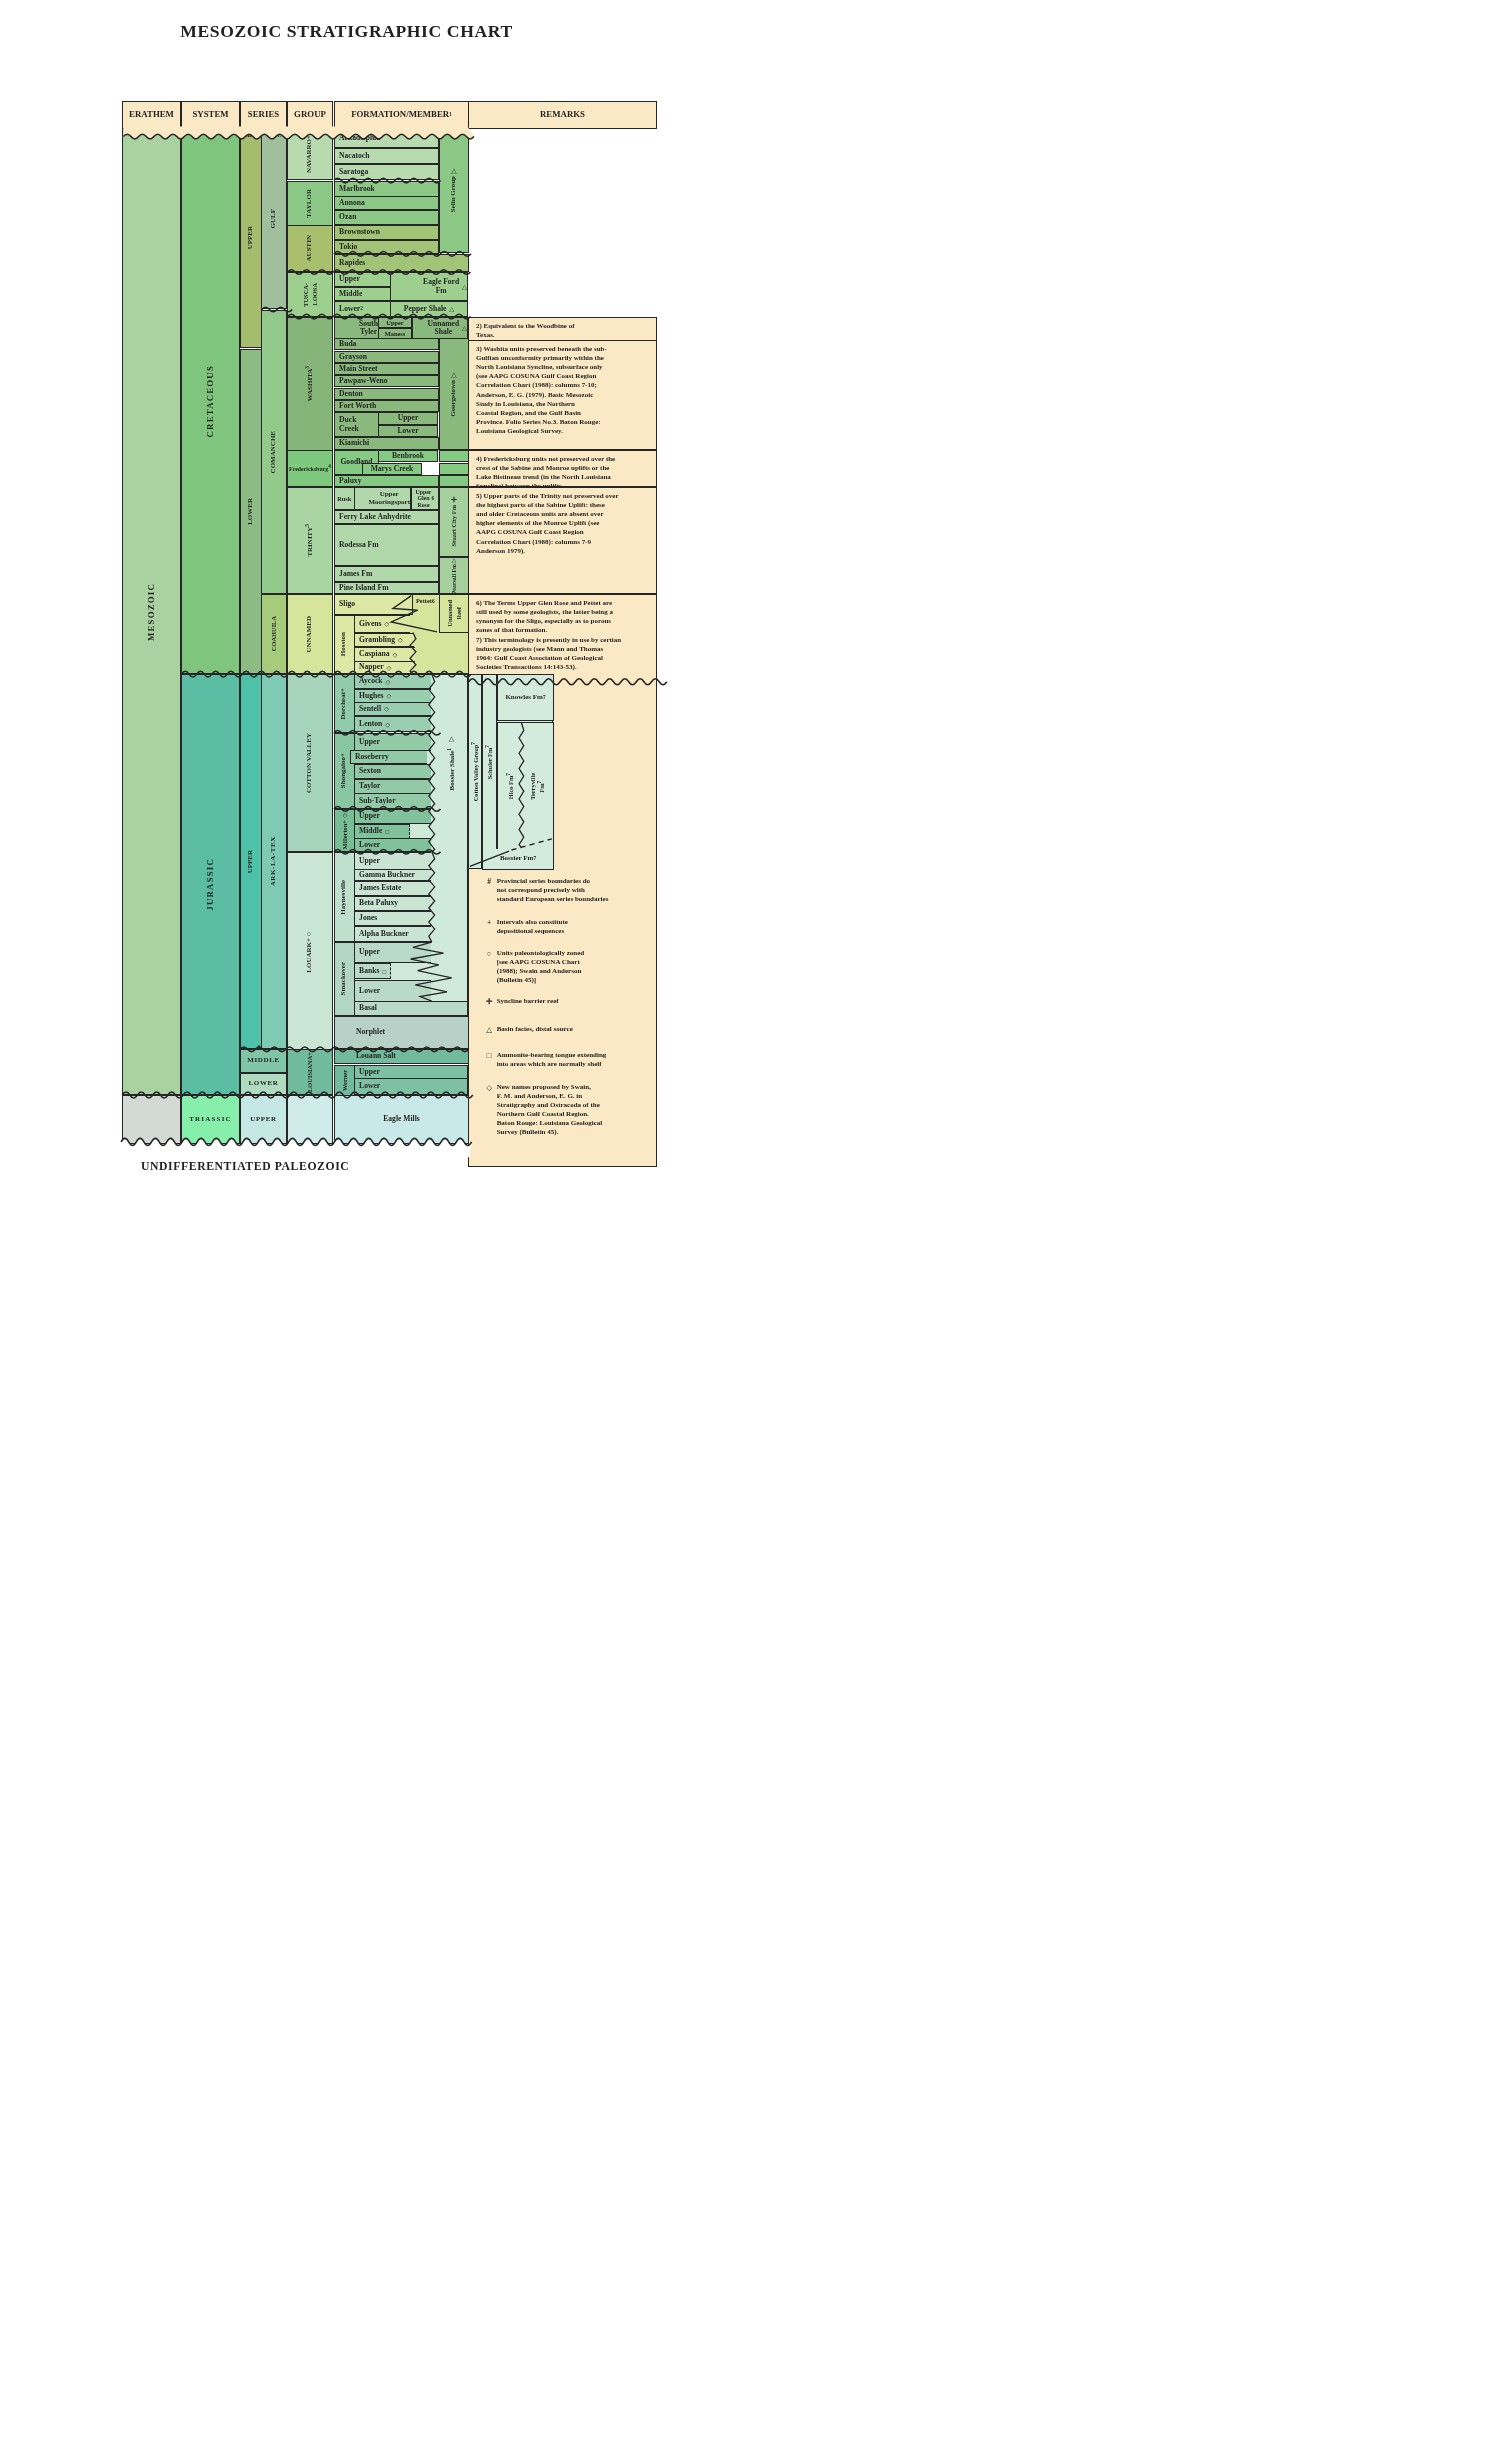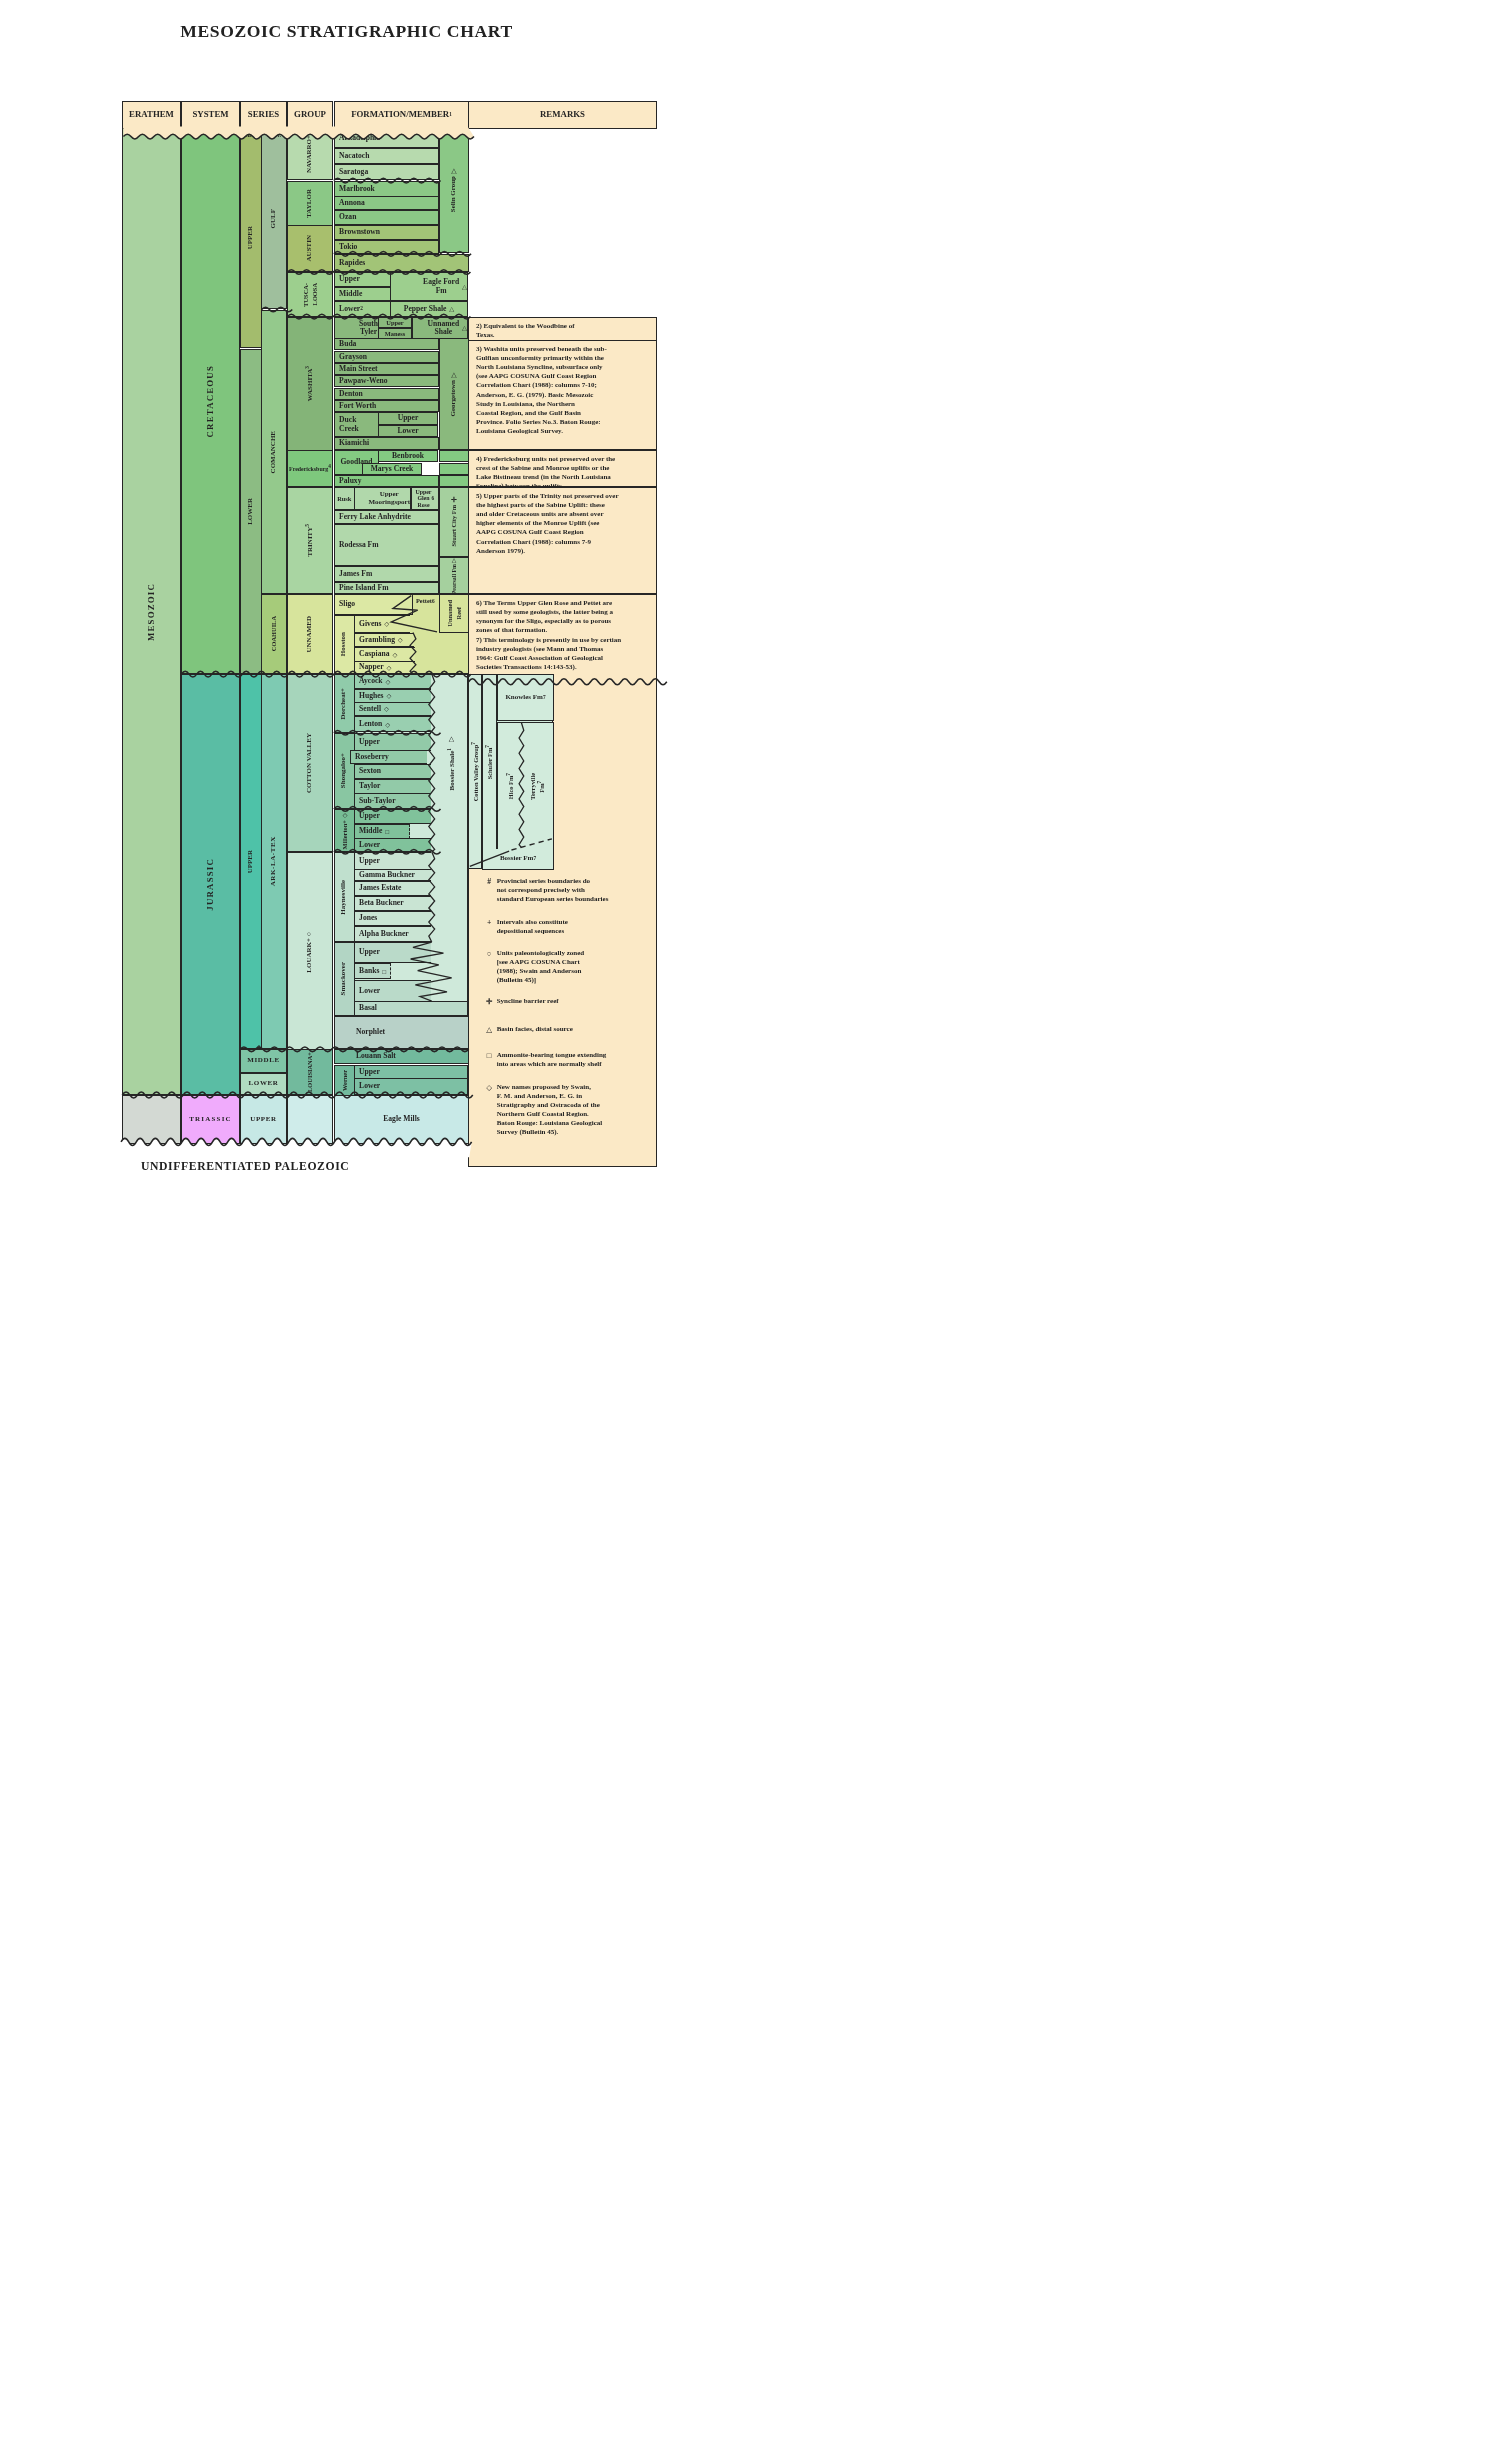--- a/index.html
+++ b/index.html
@@ -15,21 +15,21 @@
   .frow{flex-direction:row;gap:1.2px;}
   .nbr{border-right:none;}
   .dbr{border-right:1.2px dashed #262626;}
   .nbb{border-bottom:none;}
   .nbt{border-top:none;}
   .nob{border:none;}
   .f15{font-size:8.8px;} .f12{font-size:7px;} .f11{font-size:6.4px;} .f10{font-size:5.9px;}
   .ls2{letter-spacing:1.2px;} .ls1{letter-spacing:0.6px;}
   sup{font-size:5.3px;font-weight:bold;}
   .cream{background:#fbe9c6}.mes{background:#a9d2a0}.gray{background:#d3d9d3}
-  .cret{background:#7fc57d}.jur{background:#5abda4}.tri{background:#f0abfc}
+  .cret{background:#7fc57d}.jur{background:#5abda4}.tri{background:#86efac}
   .eUK{background:#a3bc6d}.eLK{background:#8cbc83}.gulf{background:#9fbf9d}
   .com{background:#94c98c}.coa{background:#a6cb7a}
   .eUJ{background:#4ec2a8}.alt{background:#7ecab2}.mJ{background:#7fc5a6}
   .lJ{background:#b0dbc1}.uTr{background:#c6e8e5}
   .nav{background:#b7daae}.sel{background:#8bc886}.aus{background:#a8bf6d}.ausF{background:#a2c477}
   .tus{background:#9dcf8e}.was{background:#84b478}.wasF{background:#8ab97d}
   .fre{background:#7ec87d}.freF{background:#84ca82}
   .trn{background:#a9d5a2}.trnF{background:#b1d8ab}.stu{background:#a5d09e}
   .hos{background:#d7e49c}.hosF{background:#dce8a4}
   .cv{background:#a6d5bb}.dorC{background:#90cbaa}.dorF{background:#99cfb0}
@@ -302,21 +302,21 @@
     <span class="sym f12">△</span>
     <span class="v f12"><span>Bossier Shale</span><sup>1</sup></span>
   </div>
 
   <div class="c hayC" style="left:334px;top:852px;width:20.5px;height:90px">
       <span class="v f12">Haynesville</span>
     </div>
   <div class="c hayF la nbr" style="left:354px;top:852px;width:77px;height:17.6px">Upper</div>
   <div class="c hayF la nbr" style="left:354px;top:869px;width:77px;height:11.7px">Gamma Buckner</div>
   <div class="c hayF la nbr" style="left:354px;top:881px;width:77px;height:14.7px">James Estate</div>
-  <div class="c hayF la nbr" style="left:354px;top:896px;width:77px;height:15.2px">Beta Buckner</div>
+  <div class="c hayF la nbr" style="left:354px;top:896px;width:77px;height:15.2px">Beta Paluxy</div>
   <div class="c hayF la nbr" style="left:354px;top:911px;width:77px;height:14.7px">Jones</div>
   <div class="c hayF la nbr" style="left:354px;top:926px;width:77px;height:16.4px">Alpha Buckner</div>
 
   <div class="c smaC" style="left:334px;top:942px;width:20.5px;height:74px">
       <span class="v f12">Smackover</span>
     </div>
   <div class="c smaF la nbr" style="left:354px;top:942px;width:77px;height:21px">Upper</div>
   <div class="c smaF la dbr" style="left:354px;top:963px;width:37px;height:16.4px">
       <span>Banks</span>
       <span class="gap sym f11">□</span>

